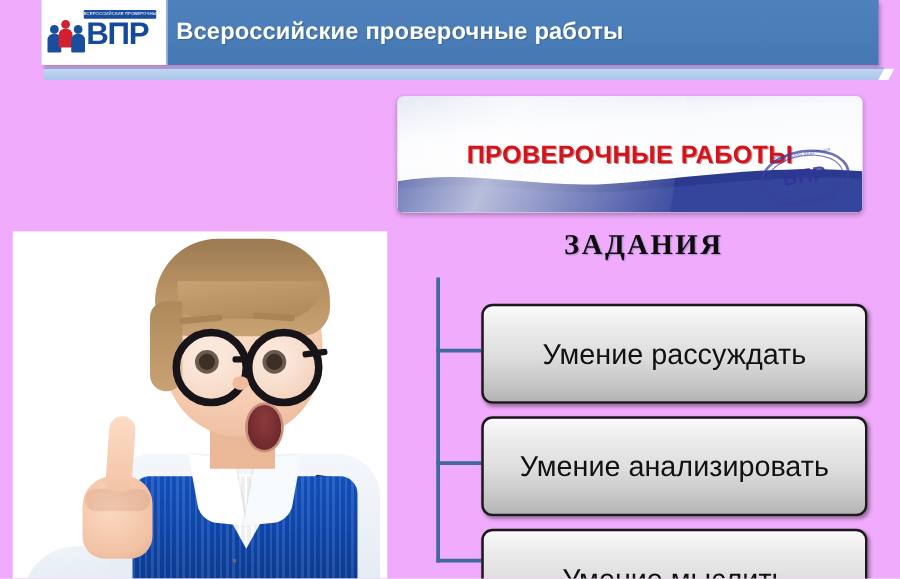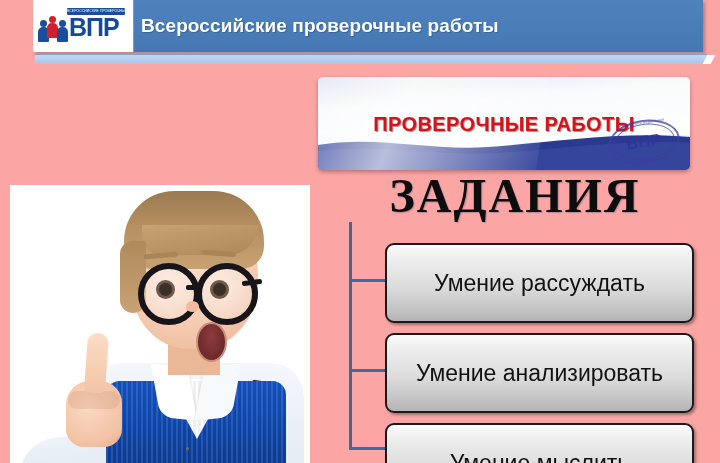--- a/index.html
+++ b/index.html
@@ -1,21 +1,21 @@
 <!DOCTYPE html>
 <html><head>
 <meta charset="utf-8">
 <style>
   html,body{margin:0;padding:0;}
   body{
     width:720px;height:463px;overflow:hidden;position:relative;
     background:#ffffff;
     font-family:"Liberation Sans", sans-serif;
   }
-  #stage{position:absolute;inset:0;width:720px;height:463px;background:#fca5a5;overflow:hidden;}
+  #stage{position:absolute;inset:0;width:720px;height:463px;background:#f0abfc;overflow:hidden;}
 
   
   .topbar{
     position:absolute;left:33px;top:0;width:670px;height:52px;
     background:linear-gradient(180deg,#4f82bd 0%,#4a7db8 60%,#4577b3 100%);
     box-shadow:2px 2px 3px rgba(0,0,0,.25);
   }
   .topbar-logo{
     position:absolute;left:0px;top:0px;width:100px;height:52px;
     background:#ffffff;border-right:1px solid #6f9bcd;
@@ -115,21 +115,21 @@
     position:absolute;left:0;right:0;top:1px;text-align:center;
     font-size:3.2px;color:#3b3f9e;opacity:.8;letter-spacing:.2px;
   }
   .stamp-micro.b{top:auto;bottom:1px;}
 
   
   .zadania{
     position:absolute;left:350px;top:176px;width:330px;
     text-align:center;
     font-family:"Liberation Serif", serif;
-    font-size:48px;font-weight:bold;color:#0d0d0d;
+    font-size:23px;font-weight:bold;color:#0d0d0d;
     letter-spacing:2px;line-height:40px;
     text-shadow:1px 1px 1px rgba(60,80,130,.35);
   }
 
   
   .tree-trunk{
     position:absolute;left:349px;top:222px;width:3px;height:228px;
     background:#41699e;
   }
   .tree-branch{

